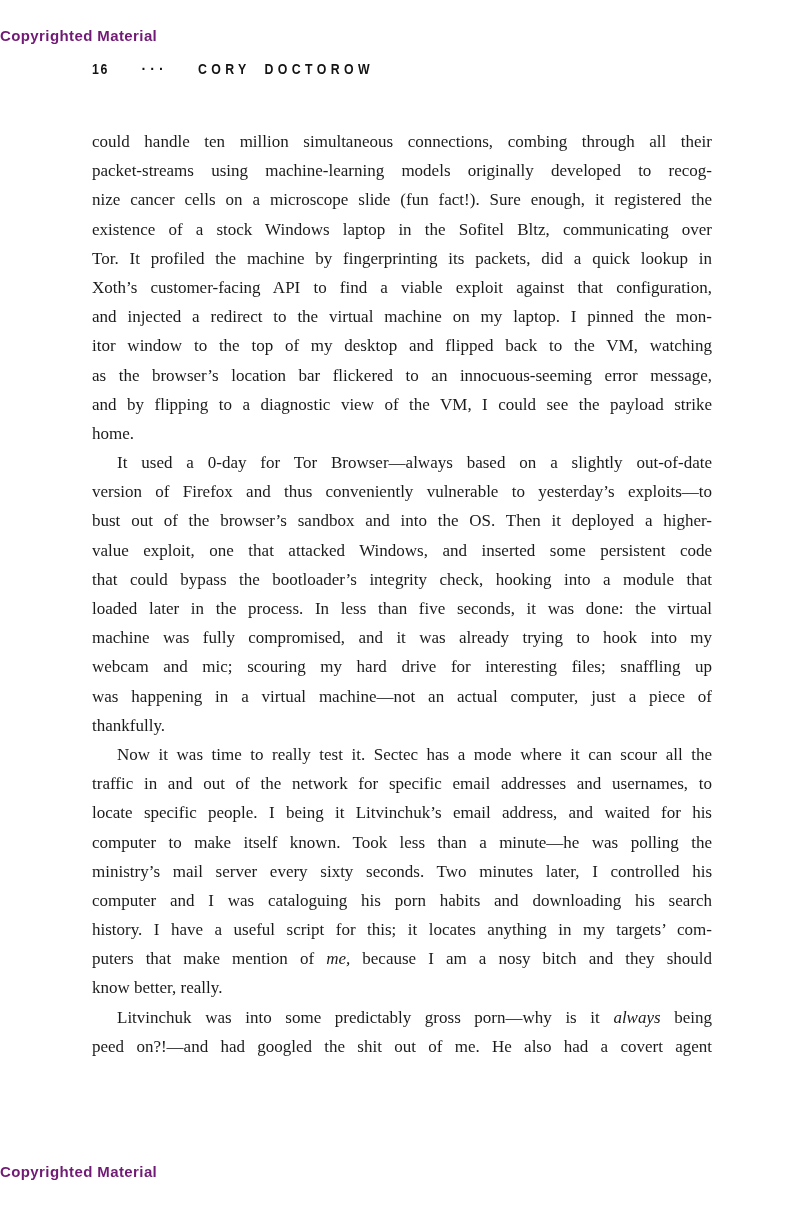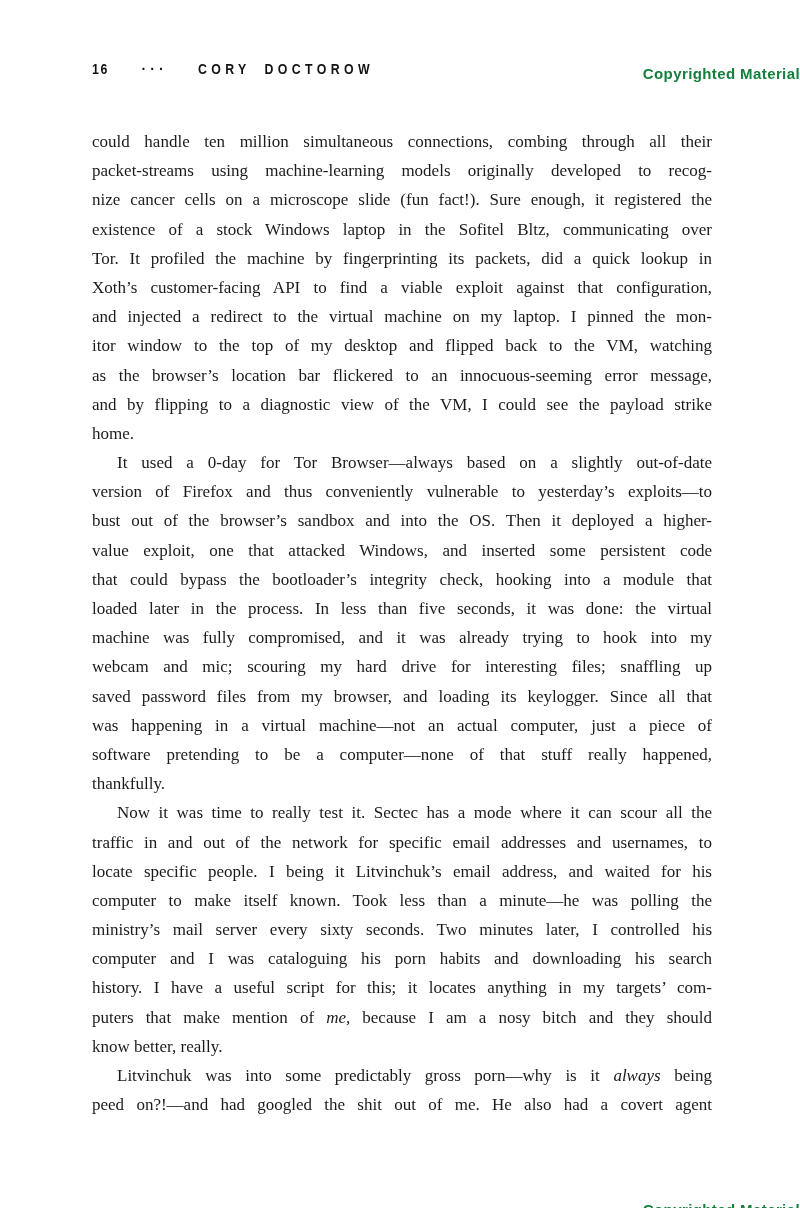--- a/index.html
+++ b/index.html
@@ -13,27 +13,26 @@
     height: 1208px;
     background: #ffffff;
     overflow: hidden;
     font-family: "Liberation Serif", serif;
     color: #1b1b1b;
   }
   .copyright {
     position: absolute;
     left: 0;
     width: 100%;
-    text-align: right;
+    text-align: left;
     font-family: "Liberation Sans", sans-serif;
     font-weight: 700;
     font-size: 15px;
     letter-spacing: 0.4px;
-    color: #15803d;
-    margin-top: 38px;
+    color: #701a75;
   }
   .copyright.top { top: 27px; }
   .copyright.bottom { top: 1163px; }
   .running-header {
     position: absolute;
     left: 92px;
     top: 61px;
     display: flex;
     align-items: baseline;
     font-family: "Liberation Sans", sans-serif;
@@ -108,23 +107,21 @@
       <div class="line">and by flipping to a diagnostic view of the VM, I could see the payload strike</div>
       <div class="line para-end">home.</div>
       <div class="line indent">It used a 0-day for Tor Browser—always based on a slightly out-of-date</div>
       <div class="line">version of Firefox and thus conveniently vulnerable to yesterday’s exploits—to</div>
       <div class="line">bust out of the browser’s sandbox and into the OS. Then it deployed a higher-</div>
       <div class="line">value exploit, one that attacked Windows, and inserted some persistent code</div>
       <div class="line">that could bypass the bootloader’s integrity check, hooking into a module that</div>
       <div class="line">loaded later in the process. In less than five seconds, it was done: the virtual</div>
       <div class="line">machine was fully compromised, and it was already trying to hook into my</div>
       <div class="line">webcam and mic; scouring my hard drive for interesting files; snaffling up</div>
-      <div class="line">saved password files from my browser, and loading its keylogger. Since all that</div>
       <div class="line">was happening in a virtual machine—not an actual computer, just a piece of</div>
-      <div class="line">software pretending to be a computer—none of that stuff really happened,</div>
       <div class="line para-end">thankfully.</div>
       <div class="line indent">Now it was time to really test it. Sectec has a mode where it can scour all the</div>
       <div class="line">traffic in and out of the network for specific email addresses and usernames, to</div>
       <div class="line">locate specific people. I being it Litvinchuk’s email address, and waited for his</div>
       <div class="line">computer to make itself known. Took less than a minute—he was polling the</div>
       <div class="line">ministry’s mail server every sixty seconds. Two minutes later, I controlled his</div>
       <div class="line">computer and I was cataloguing his porn habits and downloading his search</div>
       <div class="line">history. I have a useful script for this; it locates anything in my targets’ com-</div>
       <div class="line">puters that make mention of <em>me,</em> because I am a nosy bitch and they should</div>
       <div class="line para-end">know better, really.</div>

